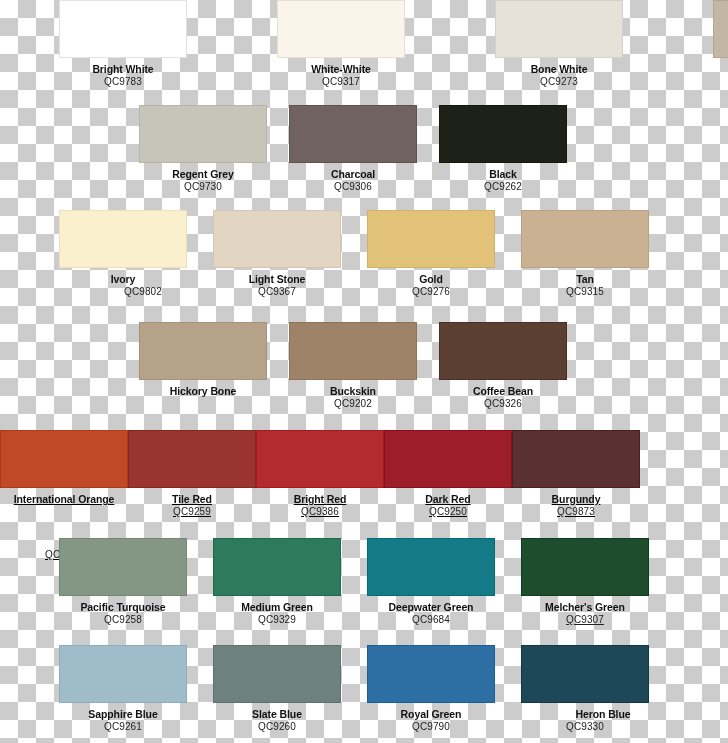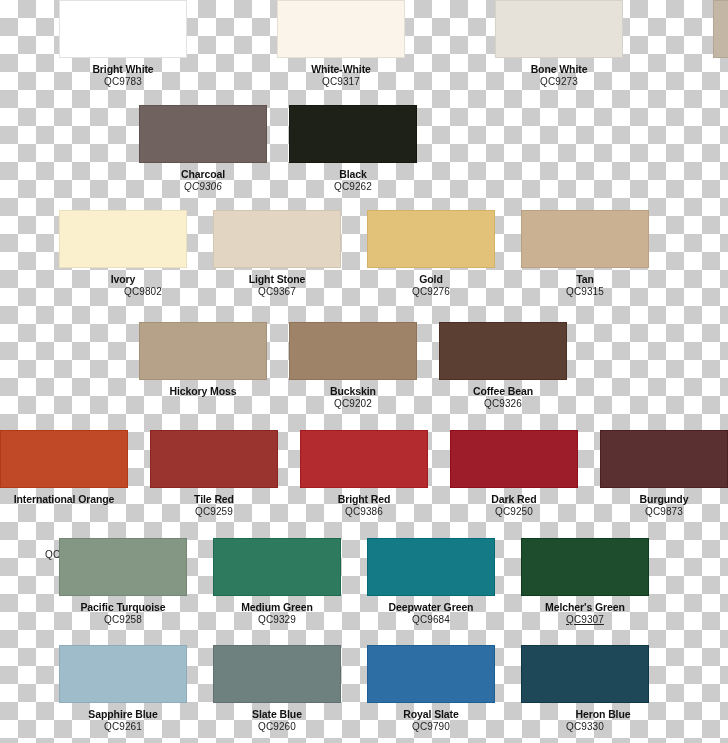--- a/index.html
+++ b/index.html
@@ -94,23 +94,28 @@
         <div class="swatch-chip" style="width: 128px; height: 58px; background-color: rgb(230, 226, 218); border: 1px solid rgb(214, 210, 202);"></div>
         <div class="swatch-name" style="color: rgb(17, 17, 17);">Bone White</div>
         <div class="swatch-code" style="color: rgb(34, 34, 34);">QC9273</div>
       </div>
       <div class="swatch-cell">
         <div class="swatch-chip" style="width: 128px; height: 58px; background-color: rgb(195, 182, 165); border: 1px solid rgb(179, 166, 149);"></div>
       </div>
     </div>
     <div class="swatch-row" style="top: 105px; padding-left: 139px; gap: 22px;">
       <div class="swatch-cell">
+        <div class="swatch-chip" style="width: 128px; height: 58px; background-color: rgb(198, 197, 183); border: 1px solid rgb(182, 181, 167);"></div>
+        <div class="swatch-name" style="color: rgb(17, 17, 17);">Regent Grey</div>
+        <div class="swatch-code" style="color: rgb(34, 34, 34);">QC9730</div>
+      </div>
+      <div class="swatch-cell">
         <div class="swatch-chip" style="width: 128px; height: 58px; background-color: rgb(112, 99, 95); border: 1px solid rgb(96, 83, 79);"></div>
         <div class="swatch-name" style="color: rgb(17, 17, 17);">Charcoal</div>
-        <div class="swatch-code" style="color: rgb(34, 34, 34); font-style: italic;">QC9306</div>
+        <div class="swatch-code" style="color: rgb(34, 34, 34);">QC9306</div>
       </div>
       <div class="swatch-cell">
         <div class="swatch-chip" style="width: 128px; height: 58px; background-color: rgb(30, 33, 24); border: 1px solid rgb(20, 23, 14);"></div>
         <div class="swatch-name" style="color: rgb(17, 17, 17);">Black</div>
         <div class="swatch-code" style="color: rgb(34, 34, 34);">QC9262</div>
       </div>
     </div>
     <div class="swatch-row" style="top: 210px; padding-left: 59px; gap: 26px;">
       <div class="swatch-cell">
         <div class="swatch-chip" style="width: 128px; height: 58px; background-color: rgb(250, 240, 206); border: 1px solid rgb(234, 224, 190);"></div>
@@ -129,35 +134,35 @@
       </div>
       <div class="swatch-cell">
         <div class="swatch-chip" style="width: 128px; height: 58px; background-color: rgb(201, 177, 145); border: 1px solid rgb(185, 161, 129);"></div>
         <div class="swatch-name" style="color: rgb(17, 17, 17);">Tan</div>
         <div class="swatch-code" style="color: rgb(34, 34, 34);">QC9315</div>
       </div>
     </div>
     <div class="swatch-row" style="top: 322px; padding-left: 139px; gap: 22px;">
       <div class="swatch-cell">
         <div class="swatch-chip" style="width: 128px; height: 58px; background-color: rgb(182, 161, 137); border: 1px solid rgb(166, 145, 121);"></div>
-        <div class="swatch-name" style="color: rgb(17, 17, 17);">Hickory Moss</div>
+        <div class="swatch-name" style="color: rgb(17, 17, 17);">Hickory Bone</div>
         <div class="swatch-code" style="color: rgb(34, 34, 34); margin-top: 34px;">QC9368</div>
       </div>
       <div class="swatch-cell">
         <div class="swatch-chip" style="width: 128px; height: 58px; background-color: rgb(158, 131, 104); border: 1px solid rgb(142, 115, 88);"></div>
         <div class="swatch-name" style="color: rgb(17, 17, 17);">Buckskin</div>
         <div class="swatch-code" style="color: rgb(34, 34, 34);">QC9202</div>
       </div>
       <div class="swatch-cell">
         <div class="swatch-chip" style="width: 128px; height: 58px; background-color: rgb(90, 63, 50); border: 1px solid rgb(74, 47, 34);"></div>
         <div class="swatch-name" style="color: rgb(17, 17, 17);">Coffee Bean</div>
         <div class="swatch-code" style="color: rgb(34, 34, 34);">QC9326</div>
       </div>
     </div>
-    <div class="swatch-row" style="top: 430px; gap: 22px;">
+    <div class="swatch-row" style="top: 430px;  text-decoration: underline;">
       <div class="swatch-cell">
         <div class="swatch-chip" style="width: 128px; height: 58px; background-color: rgb(192, 74, 40); border: 1px solid rgb(176, 58, 24);"></div>
         <div class="swatch-name" style="color: rgb(17, 17, 17);">International Orange</div>
         <div class="swatch-code" style="color: rgb(34, 34, 34); margin-top: 44px;">QC9234</div>
       </div>
       <div class="swatch-cell">
         <div class="swatch-chip" style="width: 128px; height: 58px; background-color: rgb(154, 52, 46); border: 1px solid rgb(138, 36, 30);"></div>
         <div class="swatch-name" style="color: rgb(17, 17, 17);">Tile Red</div>
         <div class="swatch-code" style="color: rgb(34, 34, 34);">QC9259</div>
       </div>
@@ -205,21 +210,21 @@
         <div class="swatch-name" style="color: rgb(17, 17, 17);">Sapphire Blue</div>
         <div class="swatch-code" style="color: rgb(34, 34, 34);">QC9261</div>
       </div>
       <div class="swatch-cell">
         <div class="swatch-chip" style="width: 128px; height: 58px; background-color: rgb(110, 129, 127); border: 1px solid rgb(94, 113, 111);"></div>
         <div class="swatch-name" style="color: rgb(17, 17, 17);">Slate Blue</div>
         <div class="swatch-code" style="color: rgb(34, 34, 34);">QC9260</div>
       </div>
       <div class="swatch-cell">
         <div class="swatch-chip" style="width: 128px; height: 58px; background-color: rgb(45, 110, 165); border: 1px solid rgb(29, 94, 149);"></div>
-        <div class="swatch-name" style="color: rgb(17, 17, 17);">Royal Slate</div>
+        <div class="swatch-name" style="color: rgb(17, 17, 17);">Royal Green</div>
         <div class="swatch-code" style="color: rgb(34, 34, 34);">QC9790</div>
       </div>
       <div class="swatch-cell">
         <div class="swatch-chip" style="width: 128px; height: 58px; background-color: rgb(30, 71, 88); border: 1px solid rgb(14, 55, 72);"></div>
         <div class="swatch-name" style="color: rgb(17, 17, 17); margin-left: 36px;">Heron Blue</div>
         <div class="swatch-code" style="color: rgb(34, 34, 34);">QC9330</div>
       </div>
     </div>
   </div>
 

